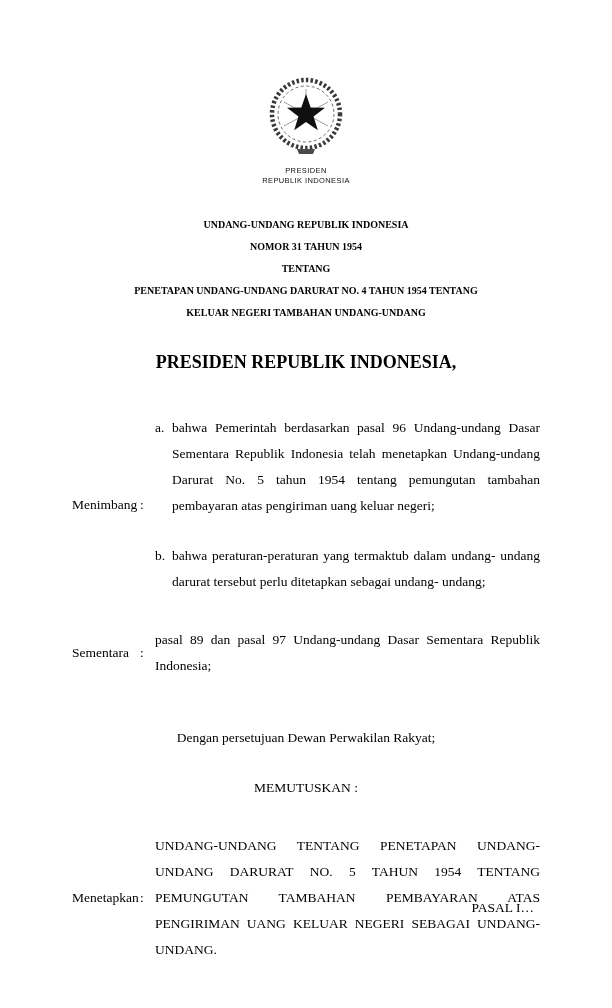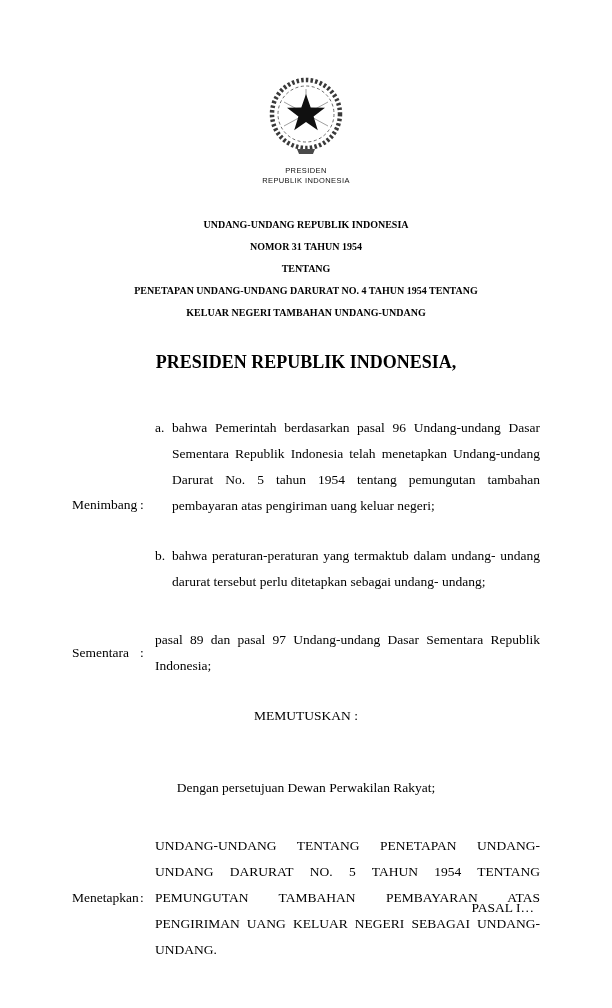--- a/index.html
+++ b/index.html
@@ -125,23 +125,23 @@
         </div>
       </div>
     </div>
 
     <div class="clause clause-mengingat">
       <div class="clause-label">Sementara</div>
       <div class="clause-colon">:</div>
       <div class="clause-body plain-text">pasal 89 dan pasal 97 Undang-undang Dasar Sementara Republik Indonesia;</div>
     </div>
 
+    <div class="center-line approval-line">Dengan persetujuan Dewan Perwakilan Rakyat;</div>
+
     <div class="center-line decision-heading">MEMUTUSKAN :</div>
-
-    <div class="center-line approval-line">Dengan persetujuan Dewan Perwakilan Rakyat;</div>
 
     <div class="clause clause-menetapkan">
       <div class="clause-label">Menetapkan</div>
       <div class="clause-colon">:</div>
       <div class="clause-body">UNDANG-UNDANG TENTANG PENETAPAN UNDANG-UNDANG DARURAT NO. 5 TAHUN 1954 TENTANG PEMUNGUTAN TAMBAHAN PEMBAYARAN ATAS PENGIRIMAN UANG KELUAR NEGERI SEBAGAI UNDANG-UNDANG.</div>
     </div>
 
   </div>
 
   <div class="footer-note">PASAL I…</div>

